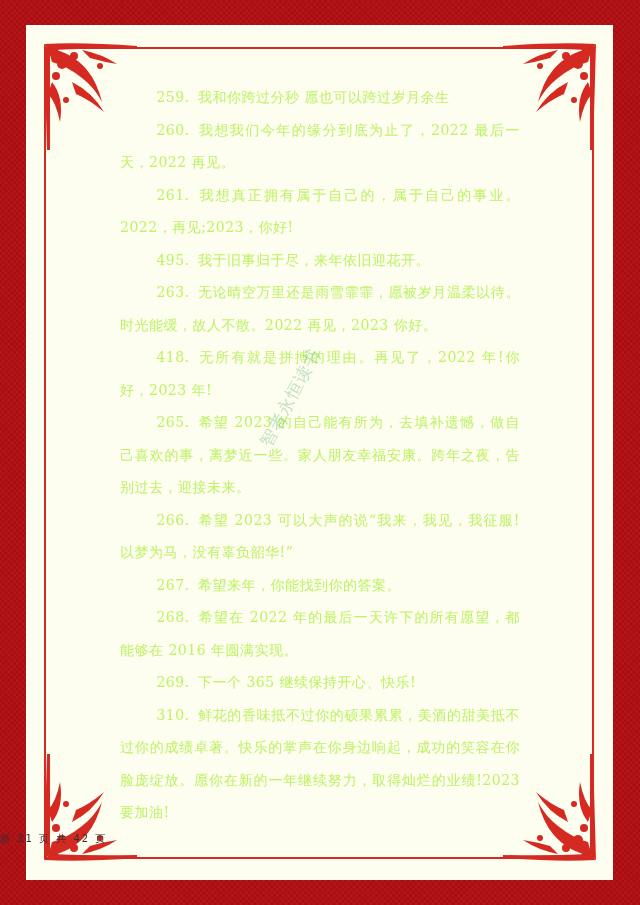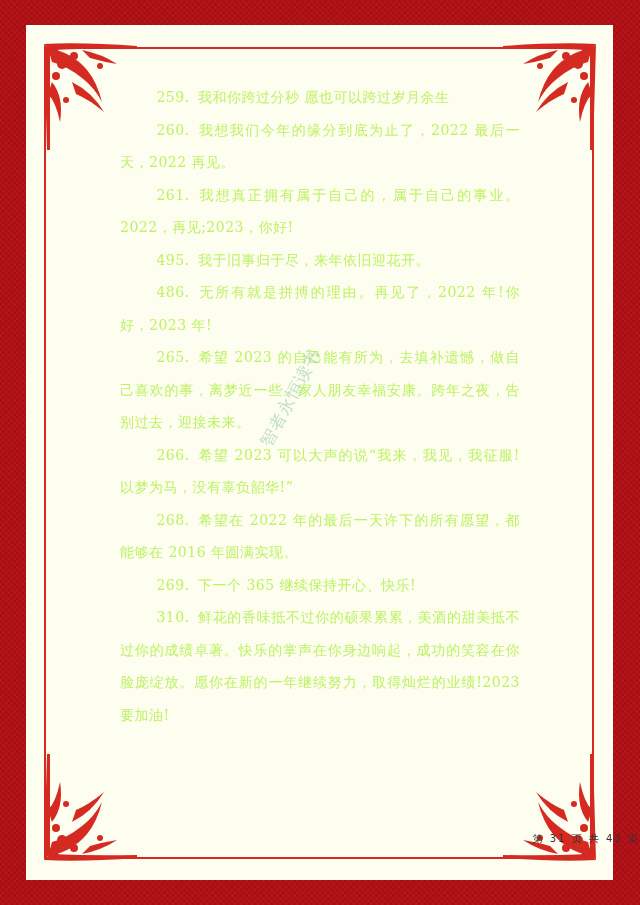--- a/index.html
+++ b/index.html
@@ -34,21 +34,21 @@
   }
   .entry { margin: 0; line-height: 32.5px; text-indent: 2.6em; text-align: justify; }
   .entry .num { margin-right: 0.6em; }
   .watermark {
     position: absolute; left: 255px; top: 440px;
     transform: rotate(-62deg); transform-origin: left top;
     color: rgba(80,170,110,0.35); font-size: 17px;
     font-family: "DejaVu Sans", sans-serif; white-space: nowrap; letter-spacing: 1px;
   }
   .footer {
-    position: absolute; left: 0; top: 832px; width: 640px; text-align: right;
+    position: absolute; left: 0; top: 832px; width: 640px; text-align: left;
     font-family: "DejaVu Sans", sans-serif; font-size: 10px; color: #333; letter-spacing: 2px;
   }
 </style>
 </head>
 <body>
 
 <div class="paper"></div>
 <div class="frame"></div>
 
 <div class="corner tl">
@@ -122,23 +122,25 @@
     <path d="M8 8 L18 4 L14 14 Z"></path>
   </g>
     </svg>
 </div>
 
 <div class="content">
   <p class="entry"><span class="num">259.</span><span>我和你跨过分秒  愿也可以跨过岁月余生</span></p>
   <p class="entry"><span class="num">260.</span><span>我想我们今年的缘分到底为止了，2022 最后一天，2022 再见。</span></p>
   <p class="entry"><span class="num">261.</span><span>我想真正拥有属于自己的，属于自己的事业。2022，再见;2023，你好!</span></p>
   <p class="entry"><span class="num">495.</span><span>我于旧事归于尽，来年依旧迎花开。</span></p>
-  <p class="entry"><span class="num">486.</span><span>无所有就是拼搏的理由。再见了，2022 年!你好，2023 年!</span></p>
+  <p class="entry"><span class="num">263.</span><span>无论晴空万里还是雨雪霏霏，愿被岁月温柔以待。时光能缓，故人不散。2022 再见，2023 你好。</span></p>
+  <p class="entry"><span class="num">418.</span><span>无所有就是拼搏的理由。再见了，2022 年!你好，2023 年!</span></p>
   <p class="entry"><span class="num">265.</span><span>希望 2023 的自己能有所为，去填补遗憾，做自己喜欢的事，离梦近一些。家人朋友幸福安康。跨年之夜，告别过去，迎接未来。</span></p>
   <p class="entry"><span class="num">266.</span><span>希望 2023 可以大声的说“我来，我见，我征服!以梦为马，没有辜负韶华!”</span></p>
+  <p class="entry"><span class="num">267.</span><span>希望来年，你能找到你的答案。</span></p>
   <p class="entry"><span class="num">268.</span><span>希望在 2022 年的最后一天许下的所有愿望，都能够在 2016 年圆满实现。</span></p>
   <p class="entry"><span class="num">269.</span><span>下一个 365 继续保持开心、快乐!</span></p>
   <p class="entry"><span class="num">310.</span><span>鲜花的香味抵不过你的硕果累累，美酒的甜美抵不过你的成绩卓著。快乐的掌声在你身边响起，成功的笑容在你脸庞绽放。愿你在新的一年继续努力，取得灿烂的业绩!2023 要加油!</span></p>
 </div>
 
 <div class="watermark">智者永恒读书</div>
 
 <div class="footer">第 31 页 共 42 页</div>
 
 </body></html>

